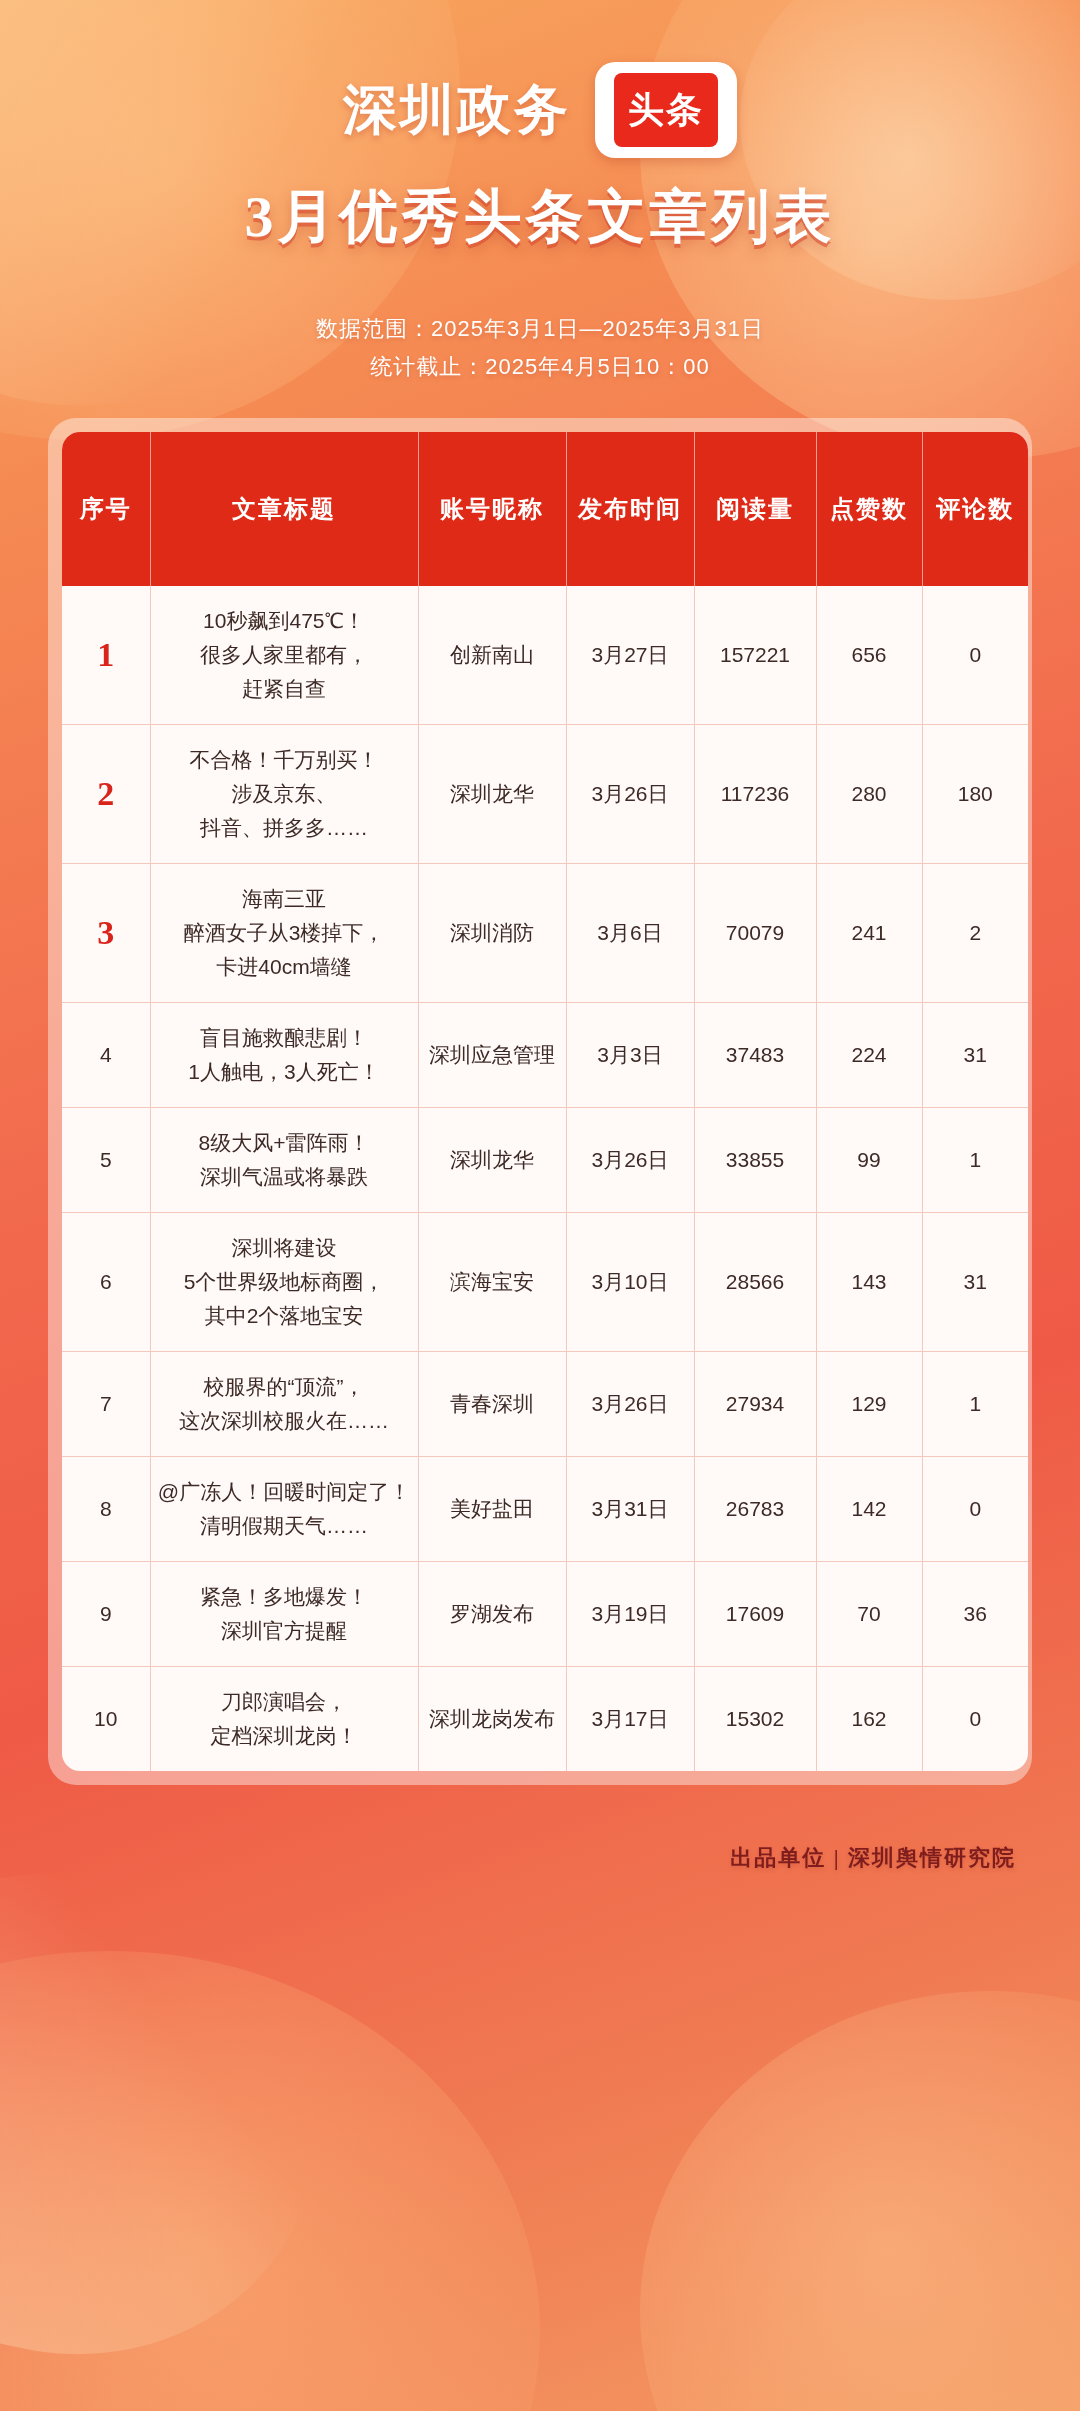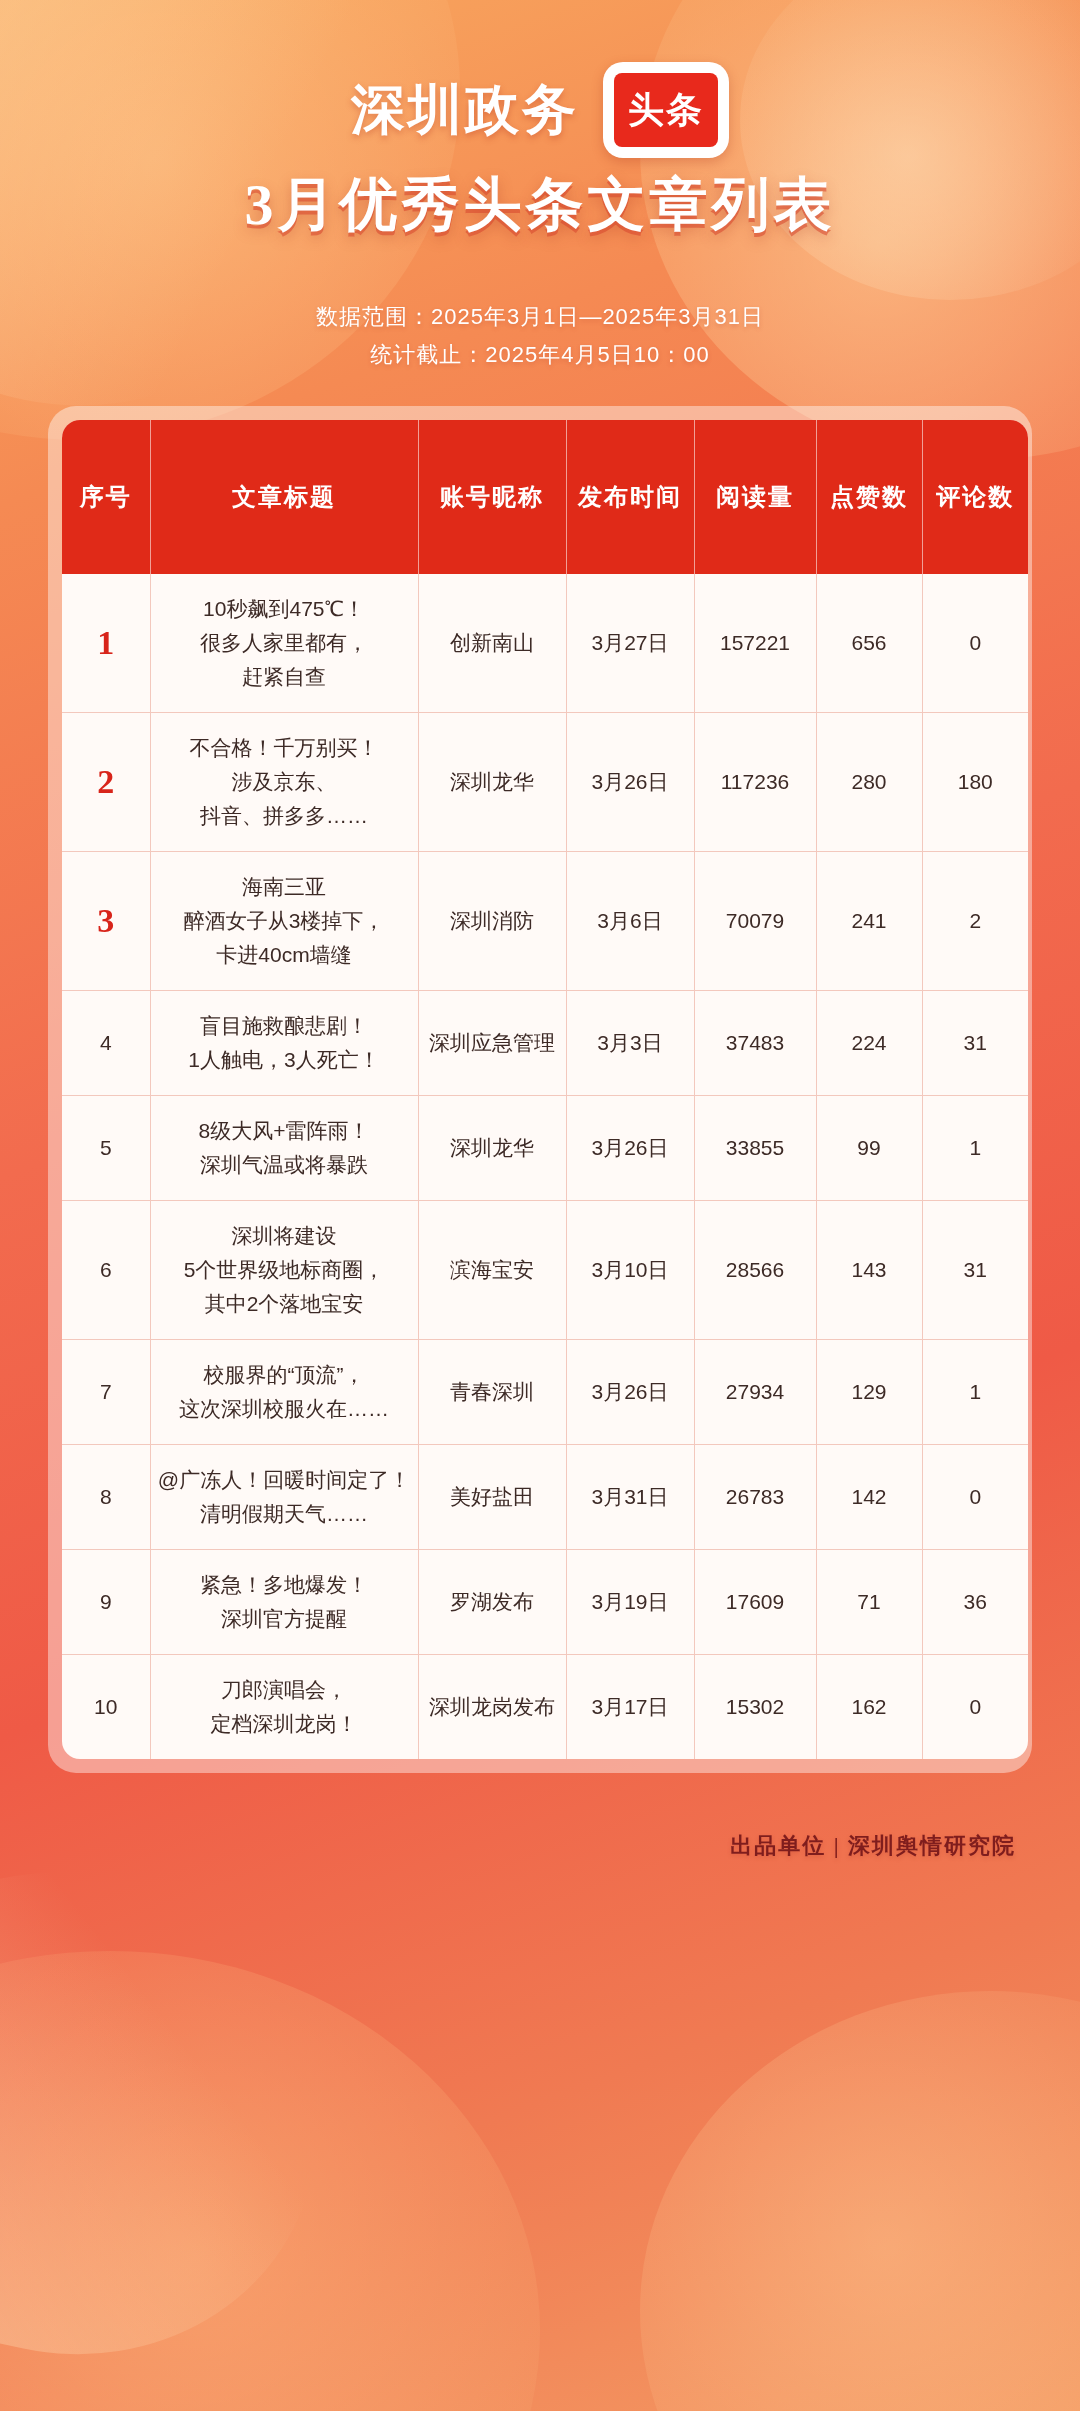--- a/index.html
+++ b/index.html
@@ -78,21 +78,21 @@
   }
   .title-main {
     font-family: Liberation Mono, monospace;
     font-weight: bold;
     font-size: 54px;
     color: #ffffff;
     letter-spacing: 3px;
     text-shadow: 0 3px 6px rgba(180,50,30,0.35);
   }
   .toutiao-badge {
-    width: 126px;
+    width: 142px;
     height: 96px;
     background: #ffffff;
     border-radius: 20px;
     display: flex;
     align-items: center;
     justify-content: center;
     box-shadow: 0 4px 12px rgba(170,45,25,0.28);
   }
   .toutiao-inner {
     width: 104px;
@@ -102,21 +102,21 @@
     display: flex;
     align-items: center;
     justify-content: center;
     font-family: "Liberation Serif", serif;
     font-weight: bold;
     font-size: 36px;
     color: #ffffff;
     letter-spacing: 2px;
   }
   .title-sub {
-    margin-top: 8px;
+    margin-top: 20px;
     font-family: "Liberation Serif", serif;
     font-weight: bold;
     font-size: 58px;
     letter-spacing: 4px;
     color: #ffffff;
     text-shadow: 0 4px 0 rgba(215,70,45,0.55), 0 6px 14px rgba(170,45,25,0.35);
   }
   .meta {
     margin-top: 54px;
     color: #ffffff;
@@ -361,21 +361,21 @@
         </tr>
         <tr>
           <td class="rank">9</td>
           <td class="cell-title">
             <span class="ln">紧急！多地爆发！</span>
             <span class="ln">深圳官方提醒</span>
           </td>
           <td>罗湖发布</td>
           <td>3月19日</td>
           <td>17609</td>
-          <td>71</td>
+          <td>70</td>
           <td>36</td>
         </tr>
         <tr>
           <td class="rank">10</td>
           <td class="cell-title">
             <span class="ln">刀郎演唱会，</span>
             <span class="ln">定档深圳龙岗！</span>
           </td>
           <td>深圳龙岗发布</td>
           <td>3月17日</td>

